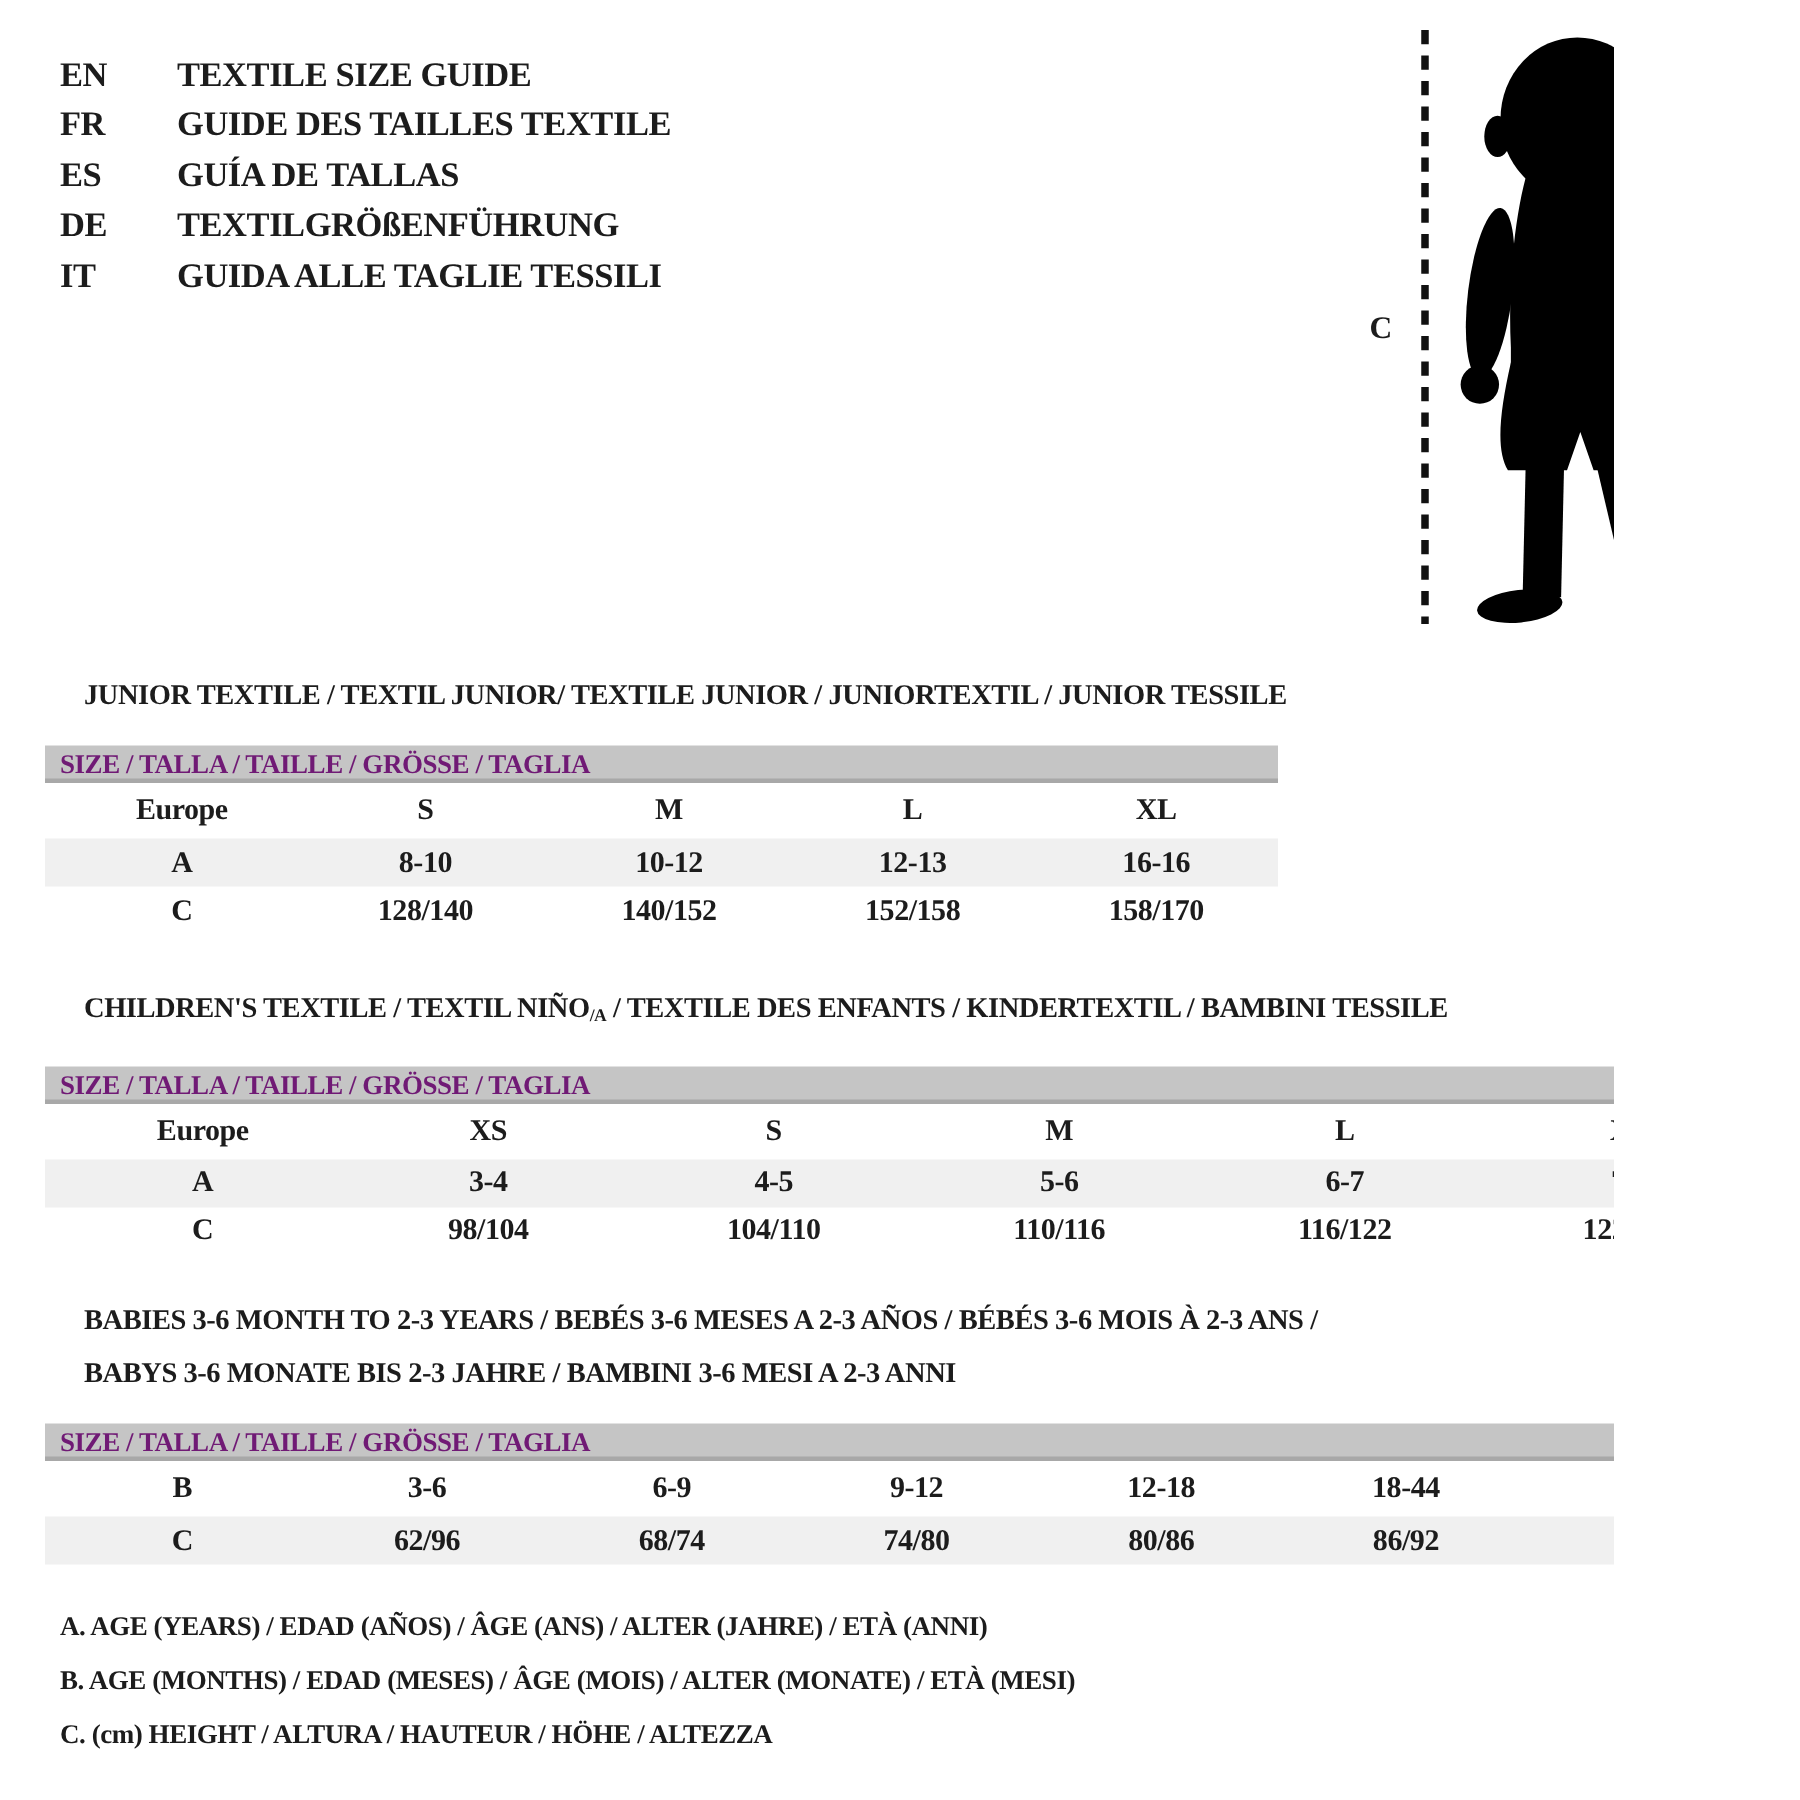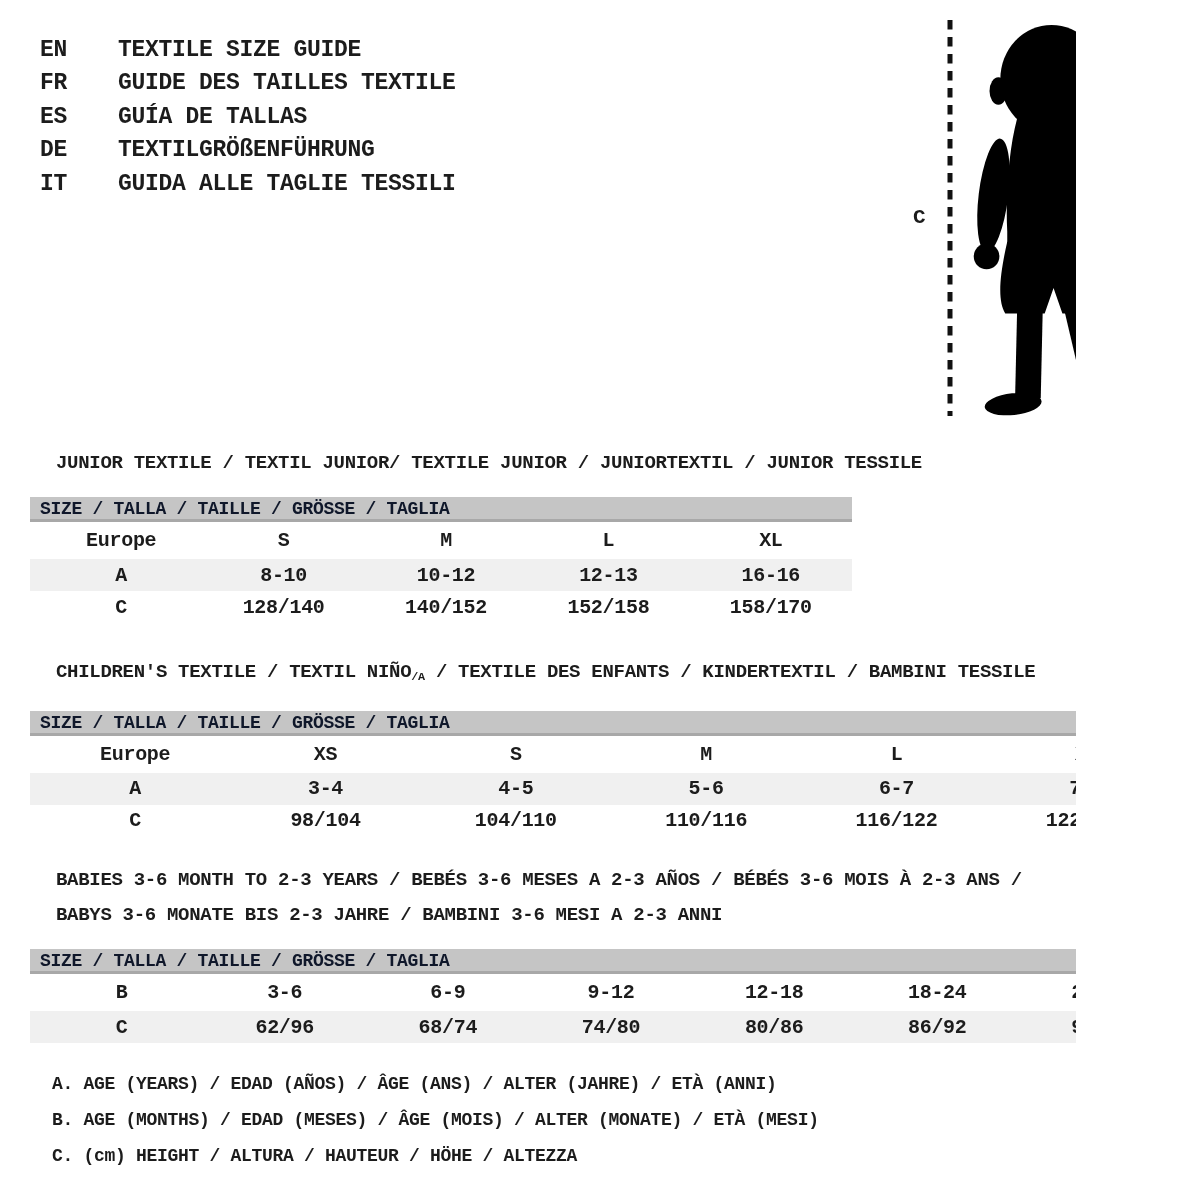--- a/index.html
+++ b/index.html
@@ -2,21 +2,21 @@
 <html style="--c-page_bg: #ffffff; --c-ink: #1c1c1c; --c-bar_bg: #c5c5c5; --c-bar_border: #a8a8a8; --c-row_shade: #f0f0f0; --c-silhouette: #000000;"><head>
 <meta charset="utf-8">
 <style>
   html, body { margin: 0; padding: 0; background: #fff; }
   .page {
     position: relative;
     width: 1076px;
     height: 1200px;
     background: var(--c-page_bg, #fff);
     color: var(--c-ink, #1c1c1c);
-    font-family: Liberation Mono, monospace;
+    font-family: Liberation Serif, serif;
     font-weight: 700;
     letter-spacing: -0.3px;
     overflow: hidden;
   }
 
   
   .langs { position: absolute; left: 40px; top: 33px; }
   .lang-row { display: flex; height: 33.5px; align-items: center; font-size: 23px; }
   .lang-code { width: 78px; }
 
@@ -32,38 +32,38 @@
 
   .sec-title { margin: 16px; padding-left: 10px; font-size: 19px; }
   .title-line { line-height: 35px; white-space: nowrap; }
   .title-line .sub { font-size: 0.62em; vertical-align: -0.25em; }
 
   .size-bar {
     background: var(--c-bar_bg, #c5c5c5);
     border-bottom: 3px solid var(--c-bar_border, #a8a8a8);
     height: 25px; line-height: 25px;
     padding-left: 10px; box-sizing: border-box;
-    font-size: 18px; color: #0f172a;
+    font-size: 18px; color: #701a75;
   }
   #sec-junior .size-bar   { margin-top: 16px; }
   #sec-children .size-bar { margin-top: 15px; }
   #sec-babies .size-bar   { margin-top: 12px; }
 
   #sec-junior .size-bar,   #sec-junior .row   { width: 822px; }
   #sec-children .size-bar, #sec-children .row { width: 1152px; }
   #sec-babies .size-bar,   #sec-babies .row   { width: 1152px; }
 
   .row { display: flex; align-items: center; height: 32px; font-size: 20px; box-sizing: border-box; }
   .row:first-child { height: 37px; }
   .row.shade { background: var(--c-row_shade, #f0f0f0); }
   .row .label { width: 110px; padding-left: 10px; box-sizing: border-box; }
   .row .cell  { flex: 1; text-align: center; white-space: nowrap; }
 
   
-  .footnotes { position: absolute; left: 52px; top: 1066px; }
+  .footnotes { position: absolute; left: 40px; top: 1066px; }
   .footnote { line-height: 36px; font-size: 18px; white-space: nowrap; }
 </style>
 </head>
 <body>
 
 <div class="page">
 
   <div class="langs">
   <div class="lang-row">
     <span class="lang-code">EN</span>
@@ -192,21 +192,21 @@
     <div class="size-bar">
       <span>SIZE / TALLA / TAILLE / GRÖSSE / TAGLIA</span>
     </div>
     <div class="tbl">
   <div class="row">
     <div class="cell label">B</div>
   <div class="cell">3-6</div>
             <div class="cell">6-9</div>
             <div class="cell">9-12</div>
             <div class="cell">12-18</div>
-            <div class="cell">18-24</div>
+            <div class="cell">18-44</div>
             <div class="cell">24-36</div>
           </div>
 
   <div class="row shade">
     <div class="cell label">C</div>
   <div class="cell">62/96</div>
             <div class="cell">68/74</div>
             <div class="cell">74/80</div>
             <div class="cell">80/86</div>
             <div class="cell">86/92</div>

